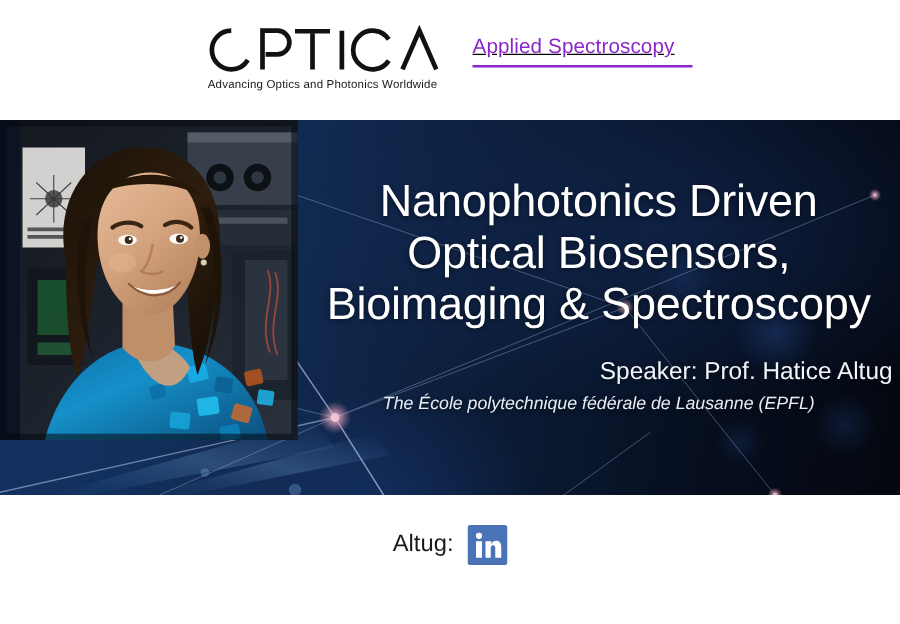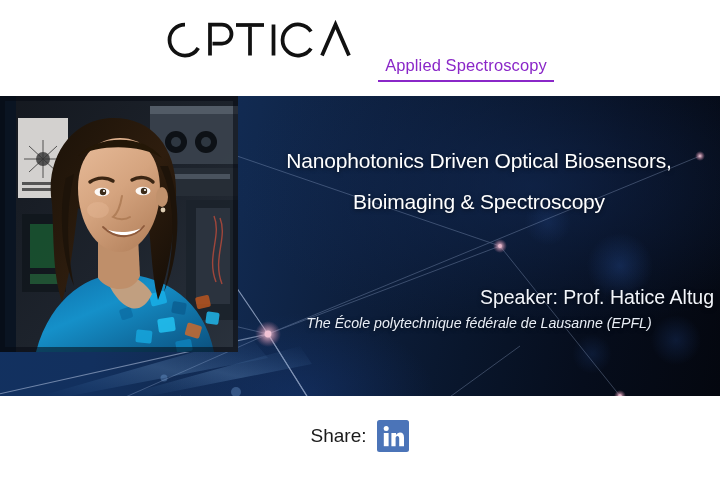--- a/index.html
+++ b/index.html
@@ -50,22 +50,22 @@
     font-size: 9.2px;
     letter-spacing: 0.15px;
     color: #1b1b1b;
     font-family: "Liberation Sans", sans-serif;
     white-space: nowrap;
   }
 
   .journal-block {
     position: absolute;
     left: 378px;
-    top: 56px;
-    text-align: center;
+    top: 28px;
+    text-decoration: underline;
   }
 
   .journal-name {
     font-size: 16.5px;
     color: #8A27C8;
     font-family: "Liberation Sans", sans-serif;
     letter-spacing: 0.1px;
     white-space: nowrap;
   }
 
@@ -130,21 +130,21 @@
     width: 482px; height: 300px;
   }
 
   .talk-title {
     position: absolute;
     left: 6px;
     top: 44px;
     width: 470px;
     text-align: center;
     color: #ffffff;
-    font-size: 21px;
+    font-size: 36px;
     line-height: 41px;
     font-family: "Liberation Sans", sans-serif;
     letter-spacing: -0.2px;
     text-shadow: 0 1px 4px rgba(0,0,0,0.55);
   }
 
   .speaker-name {
     position: absolute;
     left: 6px;
     top: 190px;
@@ -223,20 +223,21 @@
           <path d="M 146 10 L 202 10"></path>
           <path d="M 174 13 L 174 71"></path>
 
           <path d="M 221 9 L 221 71"></path>
 
           <path d="M 296 23 A 31 31 0 1 0 296 57"></path>
 
           <path d="M 318 71 L 345 9 L 372 71"></path>
         </g>
       </svg>
+      <span class="optica-tagline">Advancing Optics and Photonics Worldwide</span>
     </div>
 
     <div class="journal-block">
       <div class="journal-name">Applied Spectroscopy</div>
       <div class="journal-rule"></div>
     </div>
 
   </div>
 
   <div class="banner">
@@ -424,21 +425,21 @@
     <div class="banner-text">
       <div class="talk-title">Nanophotonics Driven Optical Biosensors, Bioimaging &amp; Spectroscopy</div>
       <div class="speaker-name">Speaker: Prof. Hatice Altug</div>
       <div class="speaker-affil">The École polytechnique fédérale de Lausanne (EPFL)</div>
     </div>
 
   </div>
 
   <div class="footer">
     <div class="share-row">
-      <span class="share-label">Share:</span>
+      <span class="share-label">Altug:</span>
       <button class="linkedin-button" title="LinkedIn">
         <svg width="32" height="32" viewBox="0 0 32 32" aria-hidden="true">
           <rect x="0" y="0" width="32" height="32" rx="2.5" fill="#4B74B8"></rect>
           <circle cx="9.2" cy="8.6" r="2.5" fill="#ffffff"></circle>
           <rect x="6.8" y="13" width="4.8" height="13.2" fill="#ffffff"></rect>
           <path d="M 14.4 13 L 19 13 L 19 15.1 C 19.9 13.5 21.4 12.6 23 12.6 C 25.6 12.6 27 14.4 27 17.6 L 27 26.2 L 22.2 26.2 L 22.2 18.6 C 22.2 17 21.6 16.1 20.4 16.1 C 19.2 16.1 18.6 17 18.6 18.6 L 18.6 26.2 L 14.4 26.2 Z" fill="#ffffff"></path>
         </svg>
       </button>
     </div>
   </div>

